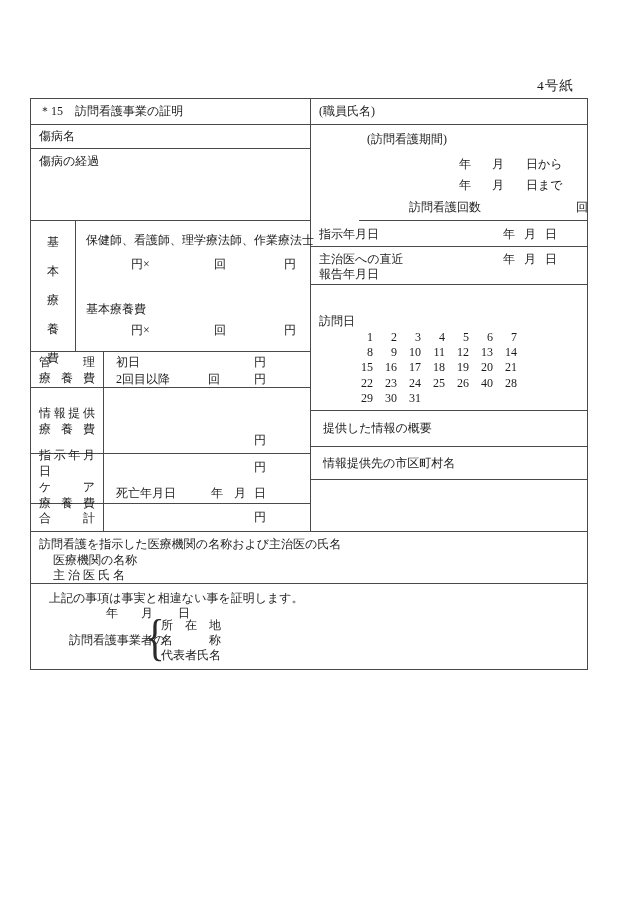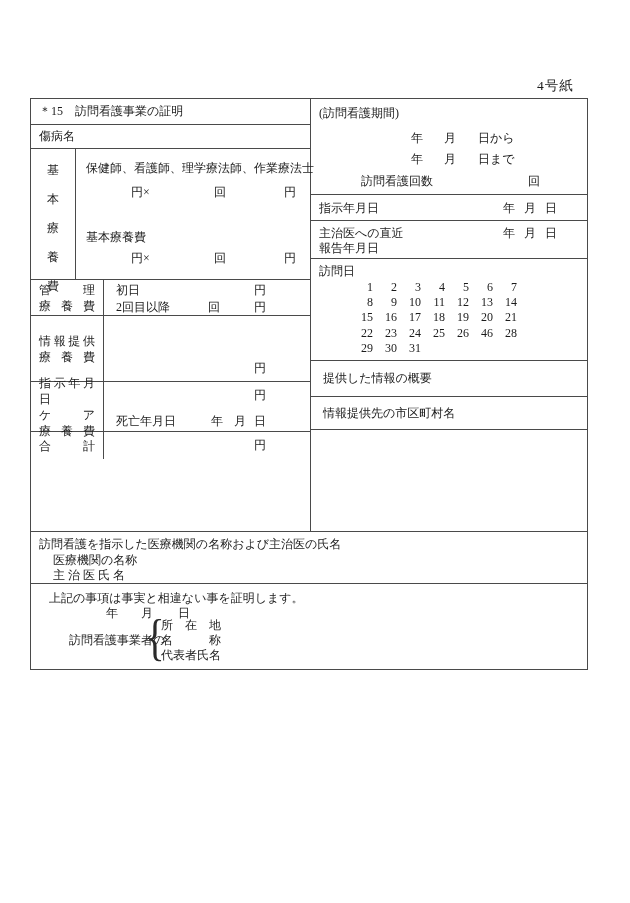--- a/index.html
+++ b/index.html
@@ -48,24 +48,24 @@
   .vlabel { width: 14px; line-height: 29px; padding-top: 7px; text-align: center; word-break: break-all; }
 
   .fee-label { width: 73px; display: flex; flex-direction: column; justify-content: center; padding: 0 8px; }
   .fee-label .jline { display: block; width: 100%; line-height: 16px; text-align: justify; text-align-last: justify; }
   .fee-content { flex: 1; position: relative; }
 
   .abs { position: absolute; white-space: nowrap; }
 
   
   .row-staff   { height: 26px; display: flex; align-items: center; }
-  .row-period  { height: 96px; }
+  .row-period  { height: 96px; margin-left: 48px; }
   .row-order   { height: 26px; }
   .row-report  { height: 38px; }
-  .row-visit   { height: 102px; }
+  .row-visit   { height: 102px; margin-top: 24px; }
   .row-infosum { height: 36px; display: flex; align-items: center; padding-left: 12px; }
   .row-city    { height: 33px; display: flex; align-items: center; padding-left: 12px; }
   .row-remarks { height: 75px; padding-top: 4px; }
 
   .visit-grid { position: absolute; left: 38px; top: 21px; width: 172px; display: flex; flex-wrap: wrap; }
   .vday { width: 24px; line-height: 15.2px; text-align: right; }
 
   
   .sec-clinic { height: 53px; position: relative; font-family: Liberation Serif, serif; }
   .sec-certify { height: 85px; position: relative; }
@@ -91,20 +91,23 @@
       <div class="col-left br">
 
         <div class="cell row-title bb pad">
           <span>＊15　訪問看護事業の証明</span>
         </div>
 
         <div class="cell row-injury bb pad">
           <span>傷病名</span>
         </div>
 
+        <div class="cell row-course bb pad">
+          <span>傷病の経過</span>
+        </div>
 
         <div class="fee-row h-basic bb">
           <div class="basic-label br">
             <span class="vlabel">基本療養費</span>
           </div>
           <div class="fee-content">
             <span class="abs" style="left:10px; top:11px;">保健師、看護師、理学療法師、作業療法士</span>
             <span class="abs" style="left:55px;  top:35px;">円×</span>
             <span class="abs" style="left:138px; top:35px;">回</span>
             <span class="abs" style="right:14px; top:35px;">円</span>
@@ -160,20 +163,23 @@
           </div>
           <div class="fee-content">
             <span class="abs" style="right:44px; top:5px;">円</span>
           </div>
         </div>
 
       </div>
 
       <div class="col-right">
 
+        <div class="cell row-staff bb pad">
+          <span>(職員氏名)</span>
+        </div>
 
         <div class="cell row-period bb">
           <span class="abs" style="left:8px; top:6px;">(訪問看護期間)</span>
           <span class="abs" style="left:100px; top:31px;">年</span>
           <span class="abs" style="left:133px; top:31px;">月</span>
           <span class="abs" style="left:167px; top:31px;font-family:Liberation Serif, serif;">日から</span>
           <span class="abs" style="left:100px; top:52px;">年</span>
           <span class="abs" style="left:133px; top:52px;">月</span>
           <span class="abs" style="left:167px; top:52px;">日まで</span>
           <span class="abs" style="left:50px; top:74px;">訪問看護回数</span>
@@ -217,21 +223,21 @@
               <span class="vday">17</span>
               <span class="vday">18</span>
               <span class="vday">19</span>
               <span class="vday">20</span>
               <span class="vday">21</span>
               <span class="vday">22</span>
               <span class="vday">23</span>
               <span class="vday">24</span>
               <span class="vday">25</span>
               <span class="vday">26</span>
-              <span class="vday">46</span>
+              <span class="vday">40</span>
               <span class="vday">28</span>
               <span class="vday">29</span>
               <span class="vday">30</span>
               <span class="vday">31</span>
             </div>
         </div>
 
         <div class="cell row-infosum bb">
           <span>提供した情報の概要</span>
         </div>

